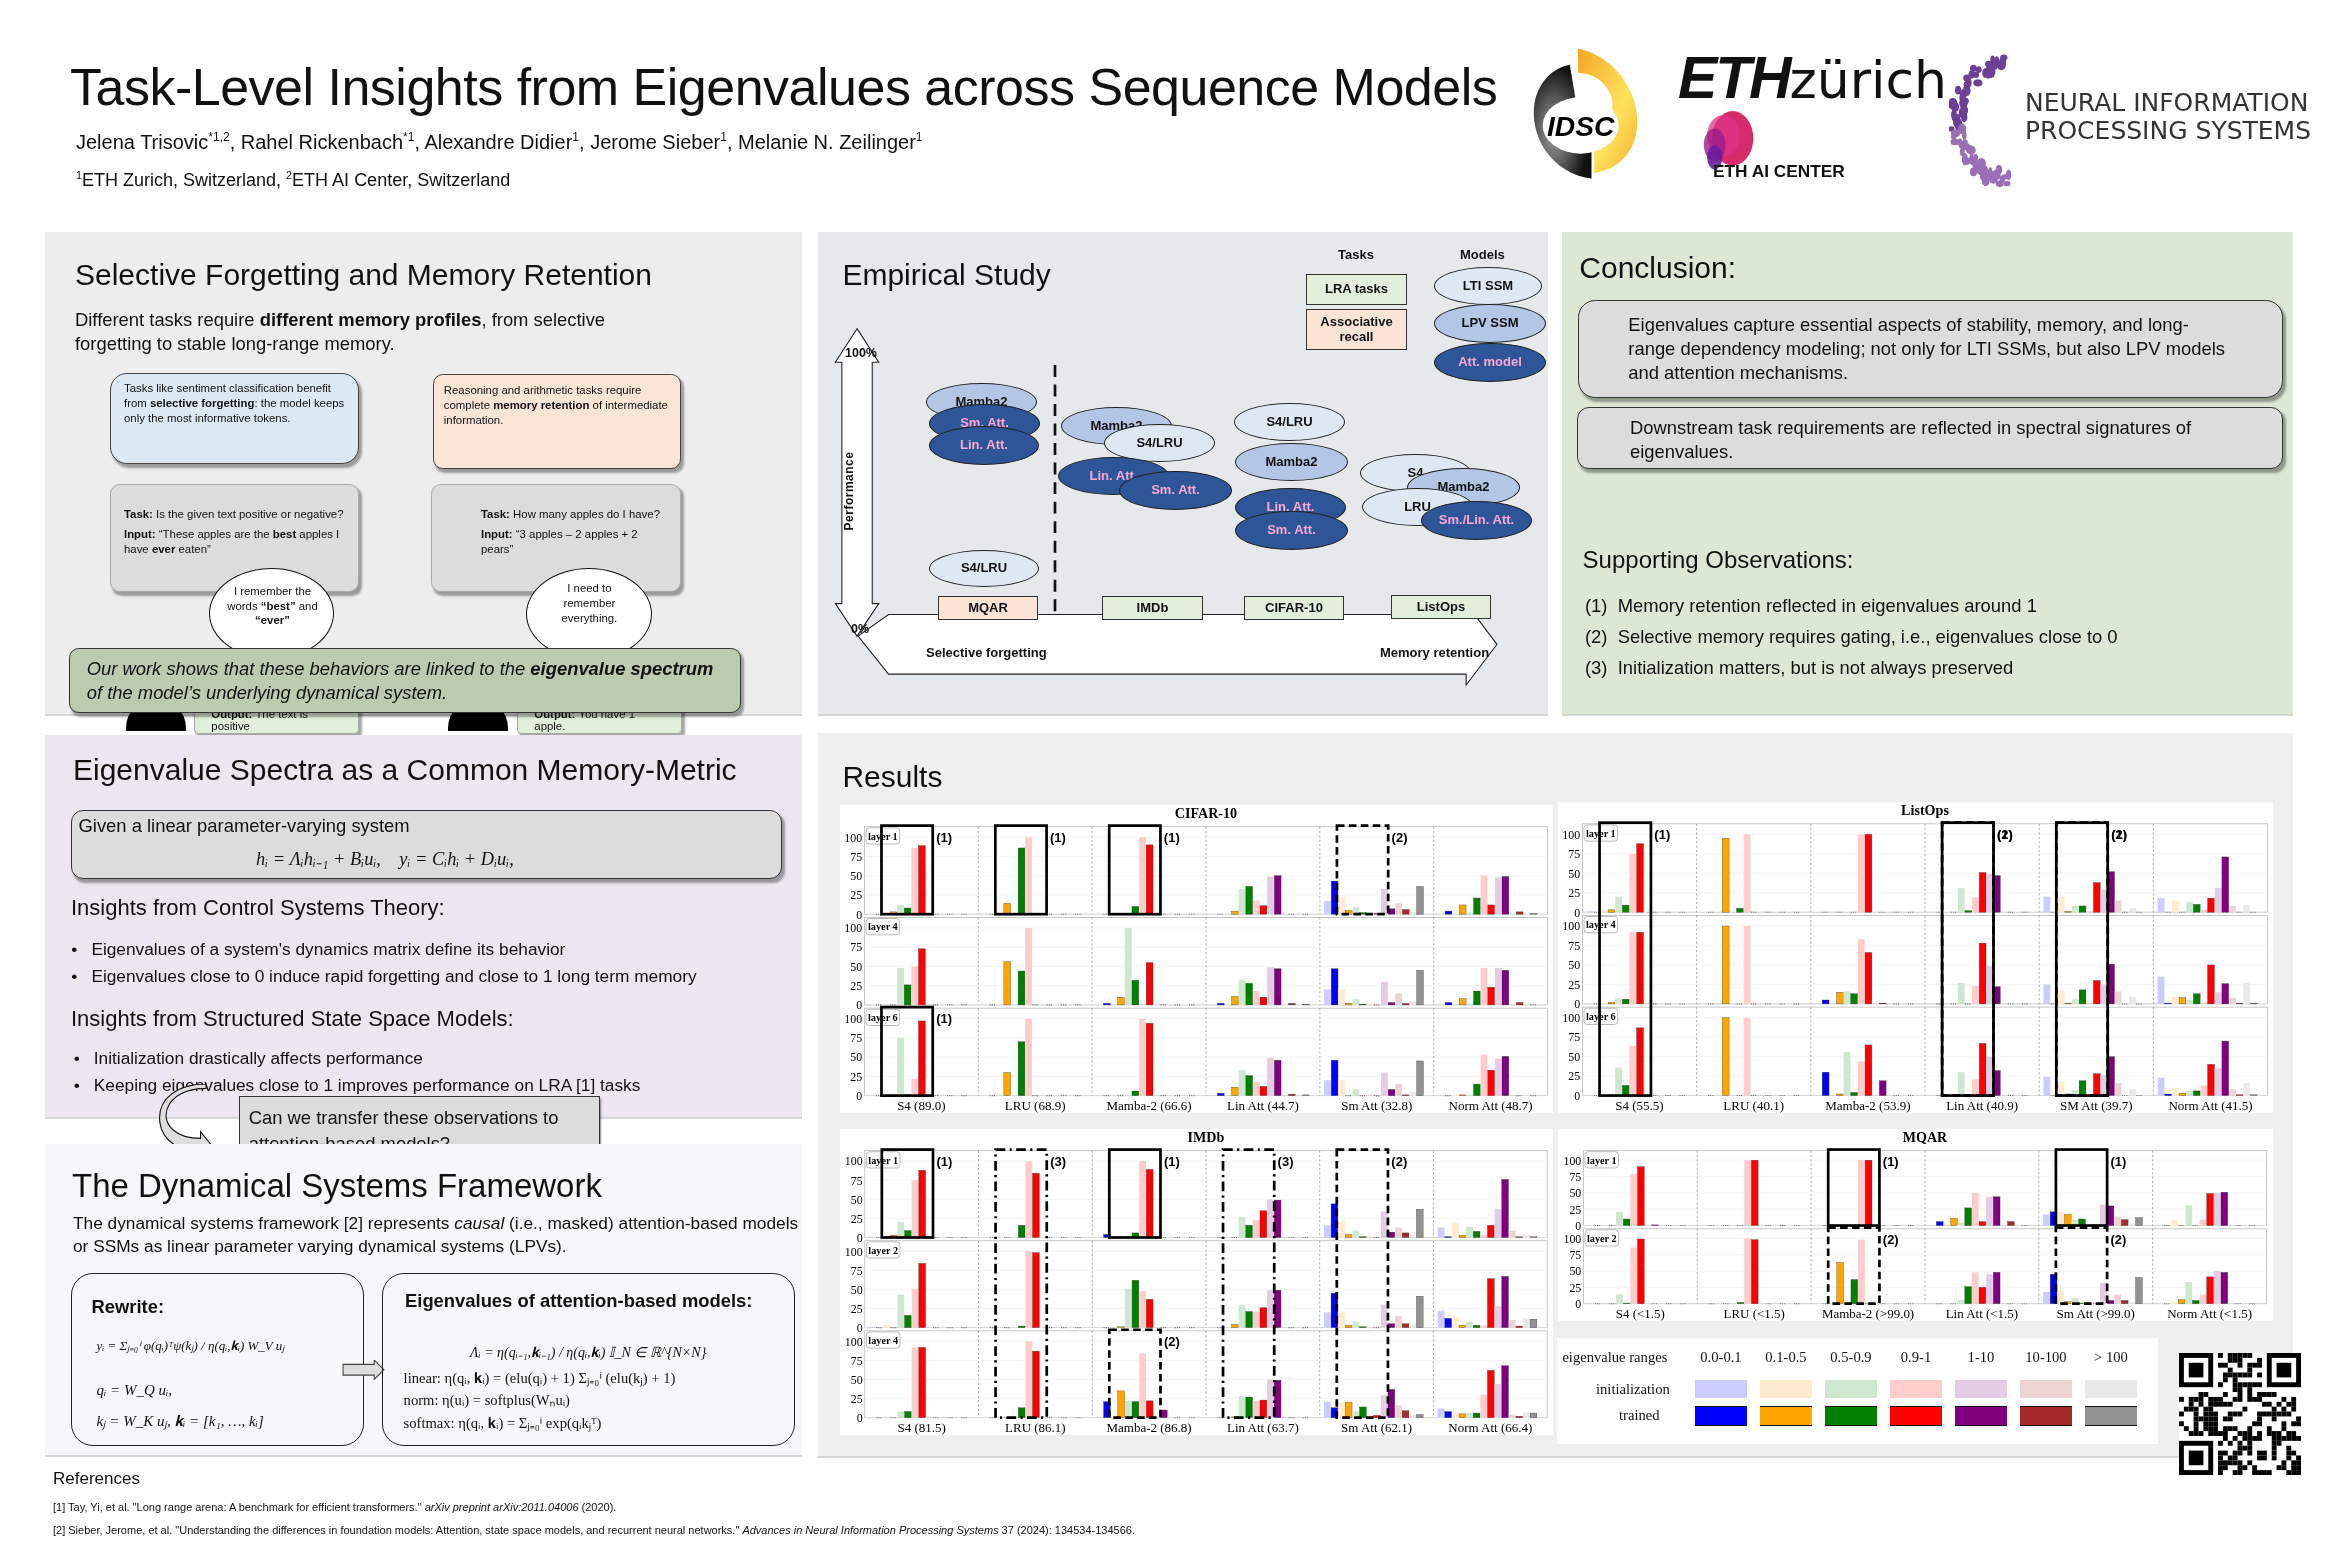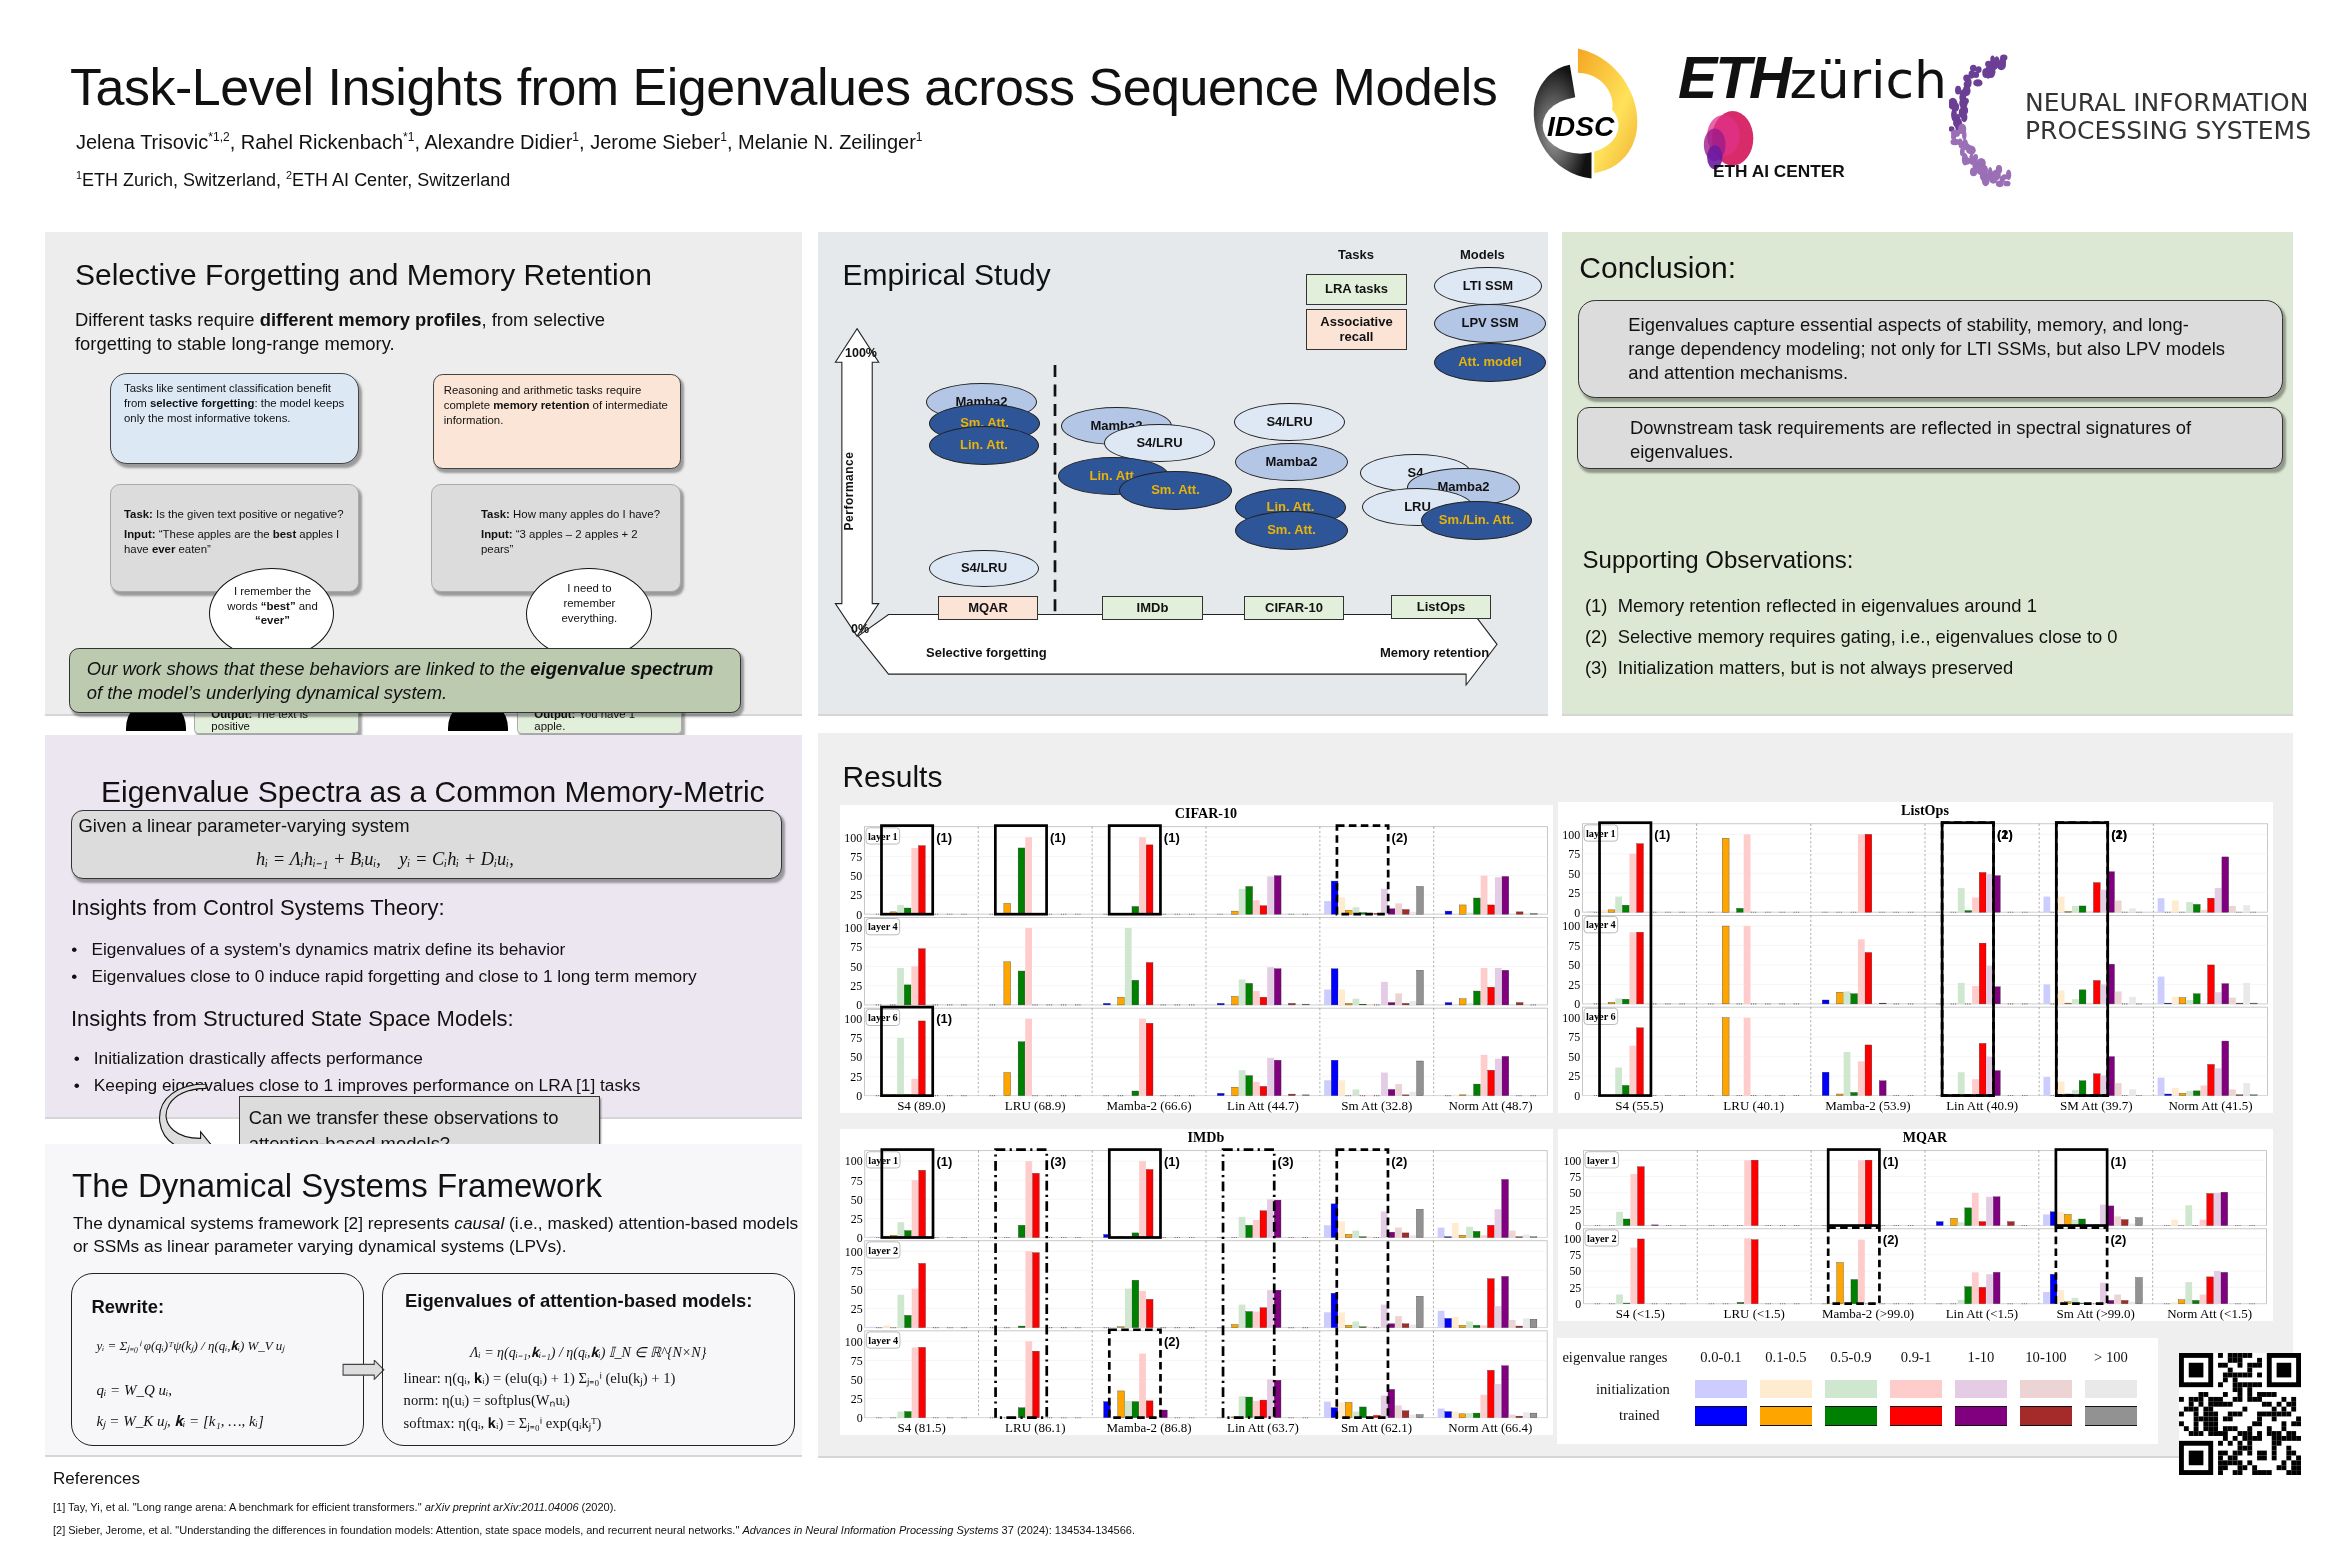--- a/index.html
+++ b/index.html
@@ -31,21 +31,21 @@
   #p5{left:45px;top:1144px;width:757px;height:313px;background:#f7f7f9}
   #p6{left:818px;top:733px;width:1475px;height:725px;background:#efefef}
   .rbox{position:absolute;border:1.6px solid #444;border-radius:14px;box-shadow:2.2px 3.3px 2.2px rgba(0,0,0,.35)}
   .txt{position:absolute;white-space:nowrap}
   .bubble{position:absolute;background:#fff;border:1.6px solid #111;border-radius:50%}
   .person-head{position:absolute;width:38px;height:44px;border-radius:50%;background:#000}
   .person-body{position:absolute;width:60px;height:33px;border-radius:30px 30px 0 0;background:#000}
   .ell{position:absolute;border:1.1px solid #222;border-radius:50%;display:flex;align-items:center;justify-content:center;font-weight:700;font-size:13px;text-align:center;line-height:14.6px}
   .lti{background:#dde8f4;color:#111}
   .lpv{background:#b4c6e6;color:#111}
-  .att{background:#2e5597;color:#eab308}
+  .att{background:#2e5597;color:#f9a8d4}
   .task{position:absolute;border:1.1px solid #333;display:flex;align-items:center;justify-content:center;font-weight:700;font-size:13px;text-align:center;line-height:14.6px}
   .lra{background:#e2efda}
   .assoc{background:#fbe3d6}
   .chart{position:absolute;background:#fff}
   .chart svg{position:absolute;left:0;top:0}
   .serif{font-family:"Liberation Serif",serif}
   .math{font-family:"Liberation Serif",serif;font-style:italic}
   ul.bul{list-style:none}
   ul.bul li{position:relative;padding-left:24.4px}
   ul.bul li:before{content:"•";position:absolute;left:4.3px}
@@ -286,21 +286,21 @@
   </div>
   <div class="txt" style="left:20.6px;top:314px;font-size:24px;">Supporting Observations:</div>
   <div class="abs" style="left:23px;top:358px;font-size:18.4px;line-height:31px;">
     <div><span>(1)</span>&nbsp;&nbsp;<span>Memory retention reflected in eigenvalues around 1</span></div>
     <div><span>(2)</span>&nbsp;&nbsp;<span>Selective memory requires gating, i.e., eigenvalues close to 0</span></div>
     <div><span>(3)</span>&nbsp;&nbsp;<span>Initialization matters, but is not always preserved</span></div>
   </div>
 </div>
 
 <div id="p4" class="panel">
-  <h2 style="left:28px;top:40px;margin-left:28px;">Eigenvalue Spectra as a Common Memory-Metric</h2>
+  <h2 style="left:28px;top:18px;">Eigenvalue Spectra as a Common Memory-Metric</h2>
   <div class="rbox" style="left:26px;top:75px;width:711px;height:69px;background:#dcdcdc;border-color:#333;border-radius:12px;">
     <div style="position:absolute;left:6.5px;top:4.3px;font-size:18.4px;">Given a linear parameter-varying system</div>
     <div class="math" style="position:absolute;left:184px;top:34px;font-size:18.4px;white-space:pre;">hᵢ = Λᵢhᵢ₋₁ + Bᵢuᵢ,    yᵢ = Cᵢhᵢ + Dᵢuᵢ,</div>
   </div>
   <div class="txt" style="left:26px;top:160px;font-size:22px;">Insights from Control Systems Theory:</div>
   <ul class="bul abs" style="left:22px;top:201px;font-size:17.3px;line-height:27px;">
     <li>Eigenvalues of a system's dynamics matrix define its behavior</li>
     <li>Eigenvalues close to 0 induce rapid forgetting and close to 1 long term memory</li>
   </ul>
   <div class="txt" style="left:26px;top:271px;font-size:22px;">Insights from Structured State Space Models:</div>

